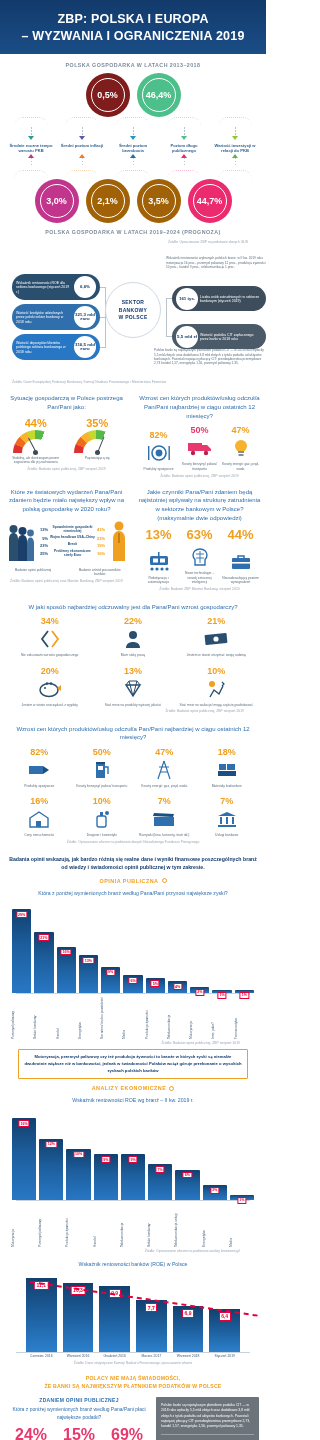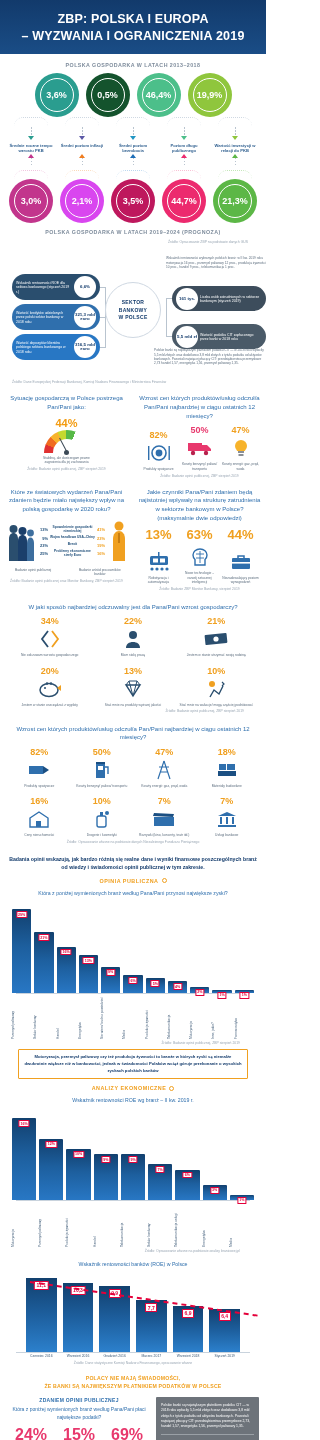--- a/index.html
+++ b/index.html
@@ -203,37 +203,27 @@
 
   <div class="header">
     <h1 style="white-space:pre-line">ZBP: POLSKA I EUROPA
 – WYZWANIA I OGRANICZENIA 2019</h1>
   </div>
 
   <div class="sec-eco">
     <div class="sec-cap">POLSKA GOSPODARKA W LATACH 2013–2018</div>
     <div class="ring-row">
       <div class="ring-cell">
-        <div class="ring" style="background:#2a9d8f">
-            <span>3,6%</span>
-          </div>
-      </div>
-      <div class="ring-cell">
-        <div class="ring" style="background:#14532d">
+        <div class="ring" style="background:#7f1d1d">
             <span>0,5%</span>
           </div>
       </div>
       <div class="ring-cell">
         <div class="ring" style="background:#4cbf8a">
             <span>46,4%</span>
-          </div>
-      </div>
-      <div class="ring-cell">
-        <div class="ring" style="background:#8fc63d">
-            <span>19,9%</span>
           </div>
       </div>
     </div>
 
     <div class="ring-row">
       <div class="ring-cell">
           <div class="arc"></div>
           <div class="arrow-dots">
             <div class="dotline"></div>
             <div class="tri-d" style="border-top-color:#2a9d8f"></div>
@@ -325,37 +315,32 @@
         </div>
     </div>
 
     <div class="ring-row">
       <div class="ring-cell">
           <div class="ring" style="background:#c2358c">
             <span>3,0%</span>
           </div>
         </div>
       <div class="ring-cell">
-          <div class="ring" style="background:#d946ef">
+          <div class="ring" style="background:#a16207">
             <span>2,1%</span>
           </div>
         </div>
       <div class="ring-cell">
-          <div class="ring" style="background:#be185d">
+          <div class="ring" style="background:#a16207">
             <span>3,5%</span>
           </div>
         </div>
       <div class="ring-cell">
           <div class="ring" style="background:#ec2a6e">
             <span>44,7%</span>
-          </div>
-        </div>
-      <div class="ring-cell">
-          <div class="ring" style="background:#5cb746">
-            <span>21,3%</span>
           </div>
         </div>
     </div>
 
     <div class="sec-cap" style="margin-top:6px">POLSKA GOSPODARKA W LATACH 2019–2024 (PROGNOZA)</div>
     <div class="src-r">Źródło: Opracowanie ZBP na podstawie danych GUS</div>
   </div>
 
   <div class="sec-bank">
     <div class="bank-wrap">
@@ -404,20 +389,28 @@
     <div class="col">
       <div class="q">Sytuację gospodarczą w Polsce postrzega Pan/Pani jako:</div>
       <div class="gauges">
         <div class="gauge-cell">
           <div class="gauge-val">44%</div>
           <div class="gauge">
               <div class="needle" style="transform:rotate(-28deg)"></div>
               <div class="hub"></div>
             </div>
           <div class="small-lab">Stabilną, ale dostrzegam pewne zagrożenia dla jej zachowania</div>
+        </div>
+        <div class="gauge-cell">
+          <div class="gauge-val">35%</div>
+          <div class="gauge">
+              <div class="needle" style="transform:rotate(22deg)"></div>
+              <div class="hub"></div>
+            </div>
+          <div class="small-lab">Poprawiającą się</div>
         </div>
       </div>
       <div class="src">Źródło: Badanie opinii publicznej, ZBP sierpień 2019</div>
     </div>
 
     <div class="col">
       <div class="q">Wzrost cen których produktów/usług odczuł/a Pan/Pani najbardziej w ciągu ostatnich 12 miesięcy?</div>
       <div class="irow">
         <div class="icell">
           <div class="ival">82%</div>

